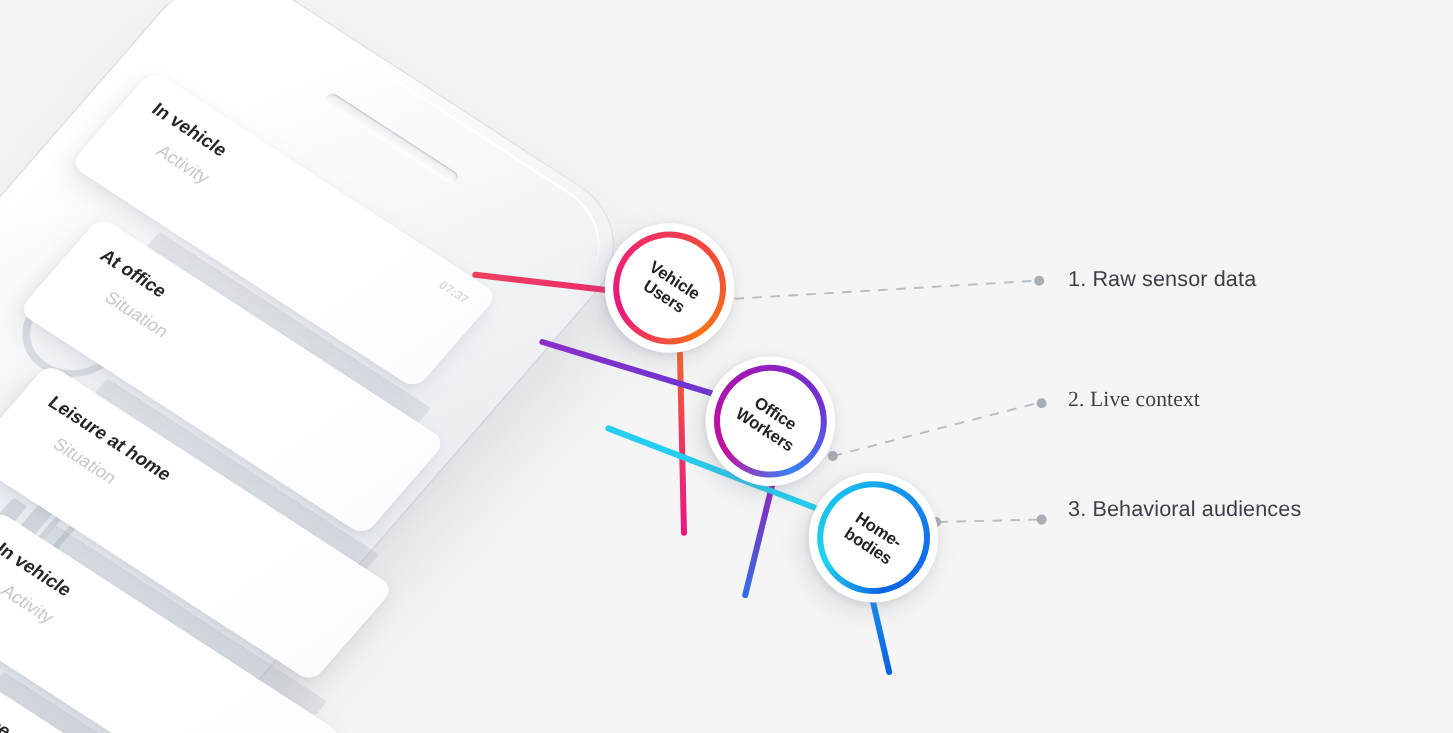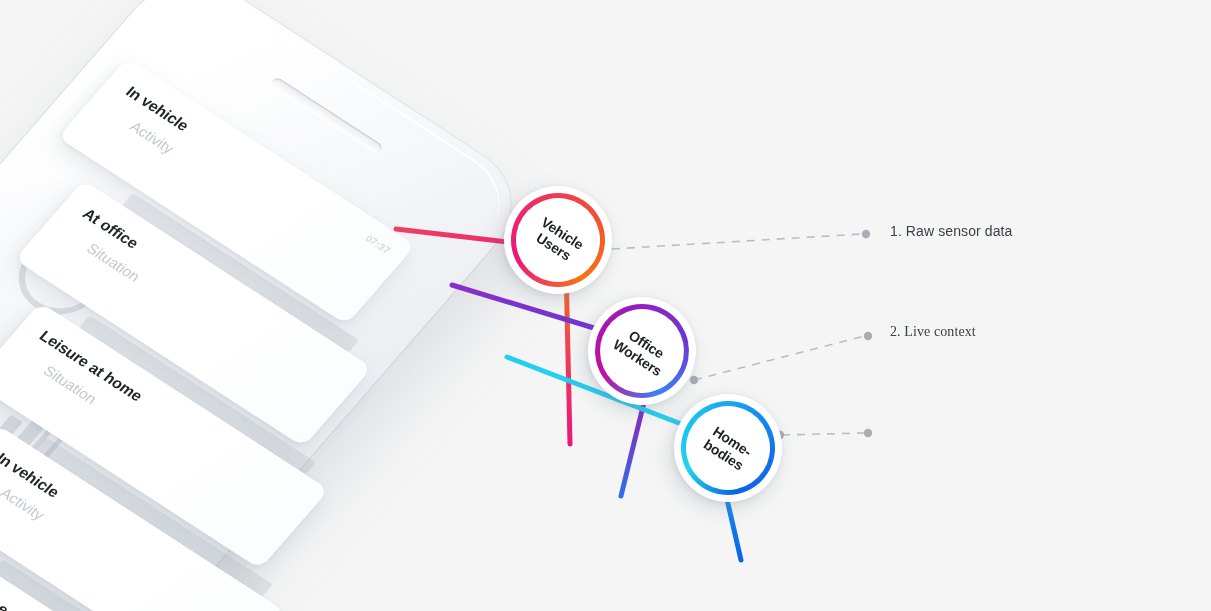--- a/index.html
+++ b/index.html
@@ -204,21 +204,21 @@
   #badge-office  { left: 588px; top: 297px; transform: rotate(33deg); }
   #badge-home    { left: 674px; top: 394px; transform: rotate(33deg); }
 
   #ring-vehicle { background: conic-gradient(from 215deg, #e8177f 0%, #ec2a6b 18%, #f4552f 52%, #f97316 72%, #e8177f 100%); }
   #ring-office  { background: conic-gradient(from 205deg, #c4109b 0%, #a217b4 24%, #6d35d6 55%, #3b82f6 78%, #c4109b 100%); }
   #ring-home    { background: conic-gradient(from 210deg, #22d3ee 0%, #18bdf0 22%, #1473ec 58%, #0b63e5 80%, #22d3ee 100%); }
 
   
   .legend-item { position: absolute; }
   .legend-text {
-    font-size: 14px;
+    font-size: 18px;
     font-weight: 400;
     color: #3b4048;
     letter-spacing: 0.1px;
     white-space: nowrap;
   }
   #legend-0 { left: 890px; top: 222px; }
   #legend-1 { left: 890px; top: 322px; font-family: Liberation Serif, serif; }
   #legend-2 { left: 890px; top: 414px; }
 </style>
 </head>
@@ -377,15 +377,18 @@
 
   </div>
 
   <div class="layer" id="legend-layer">
     <div class="legend-item" id="legend-0">
       <span class="legend-text">1. Raw sensor data</span>
     </div>
     <div class="legend-item" id="legend-1">
       <span class="legend-text">2. Live context</span>
     </div>
+    <div class="legend-item" id="legend-2">
+      <span class="legend-text">3. Behavioral audiences</span>
+    </div>
   </div>
 
 </div>
 
 </body></html>

